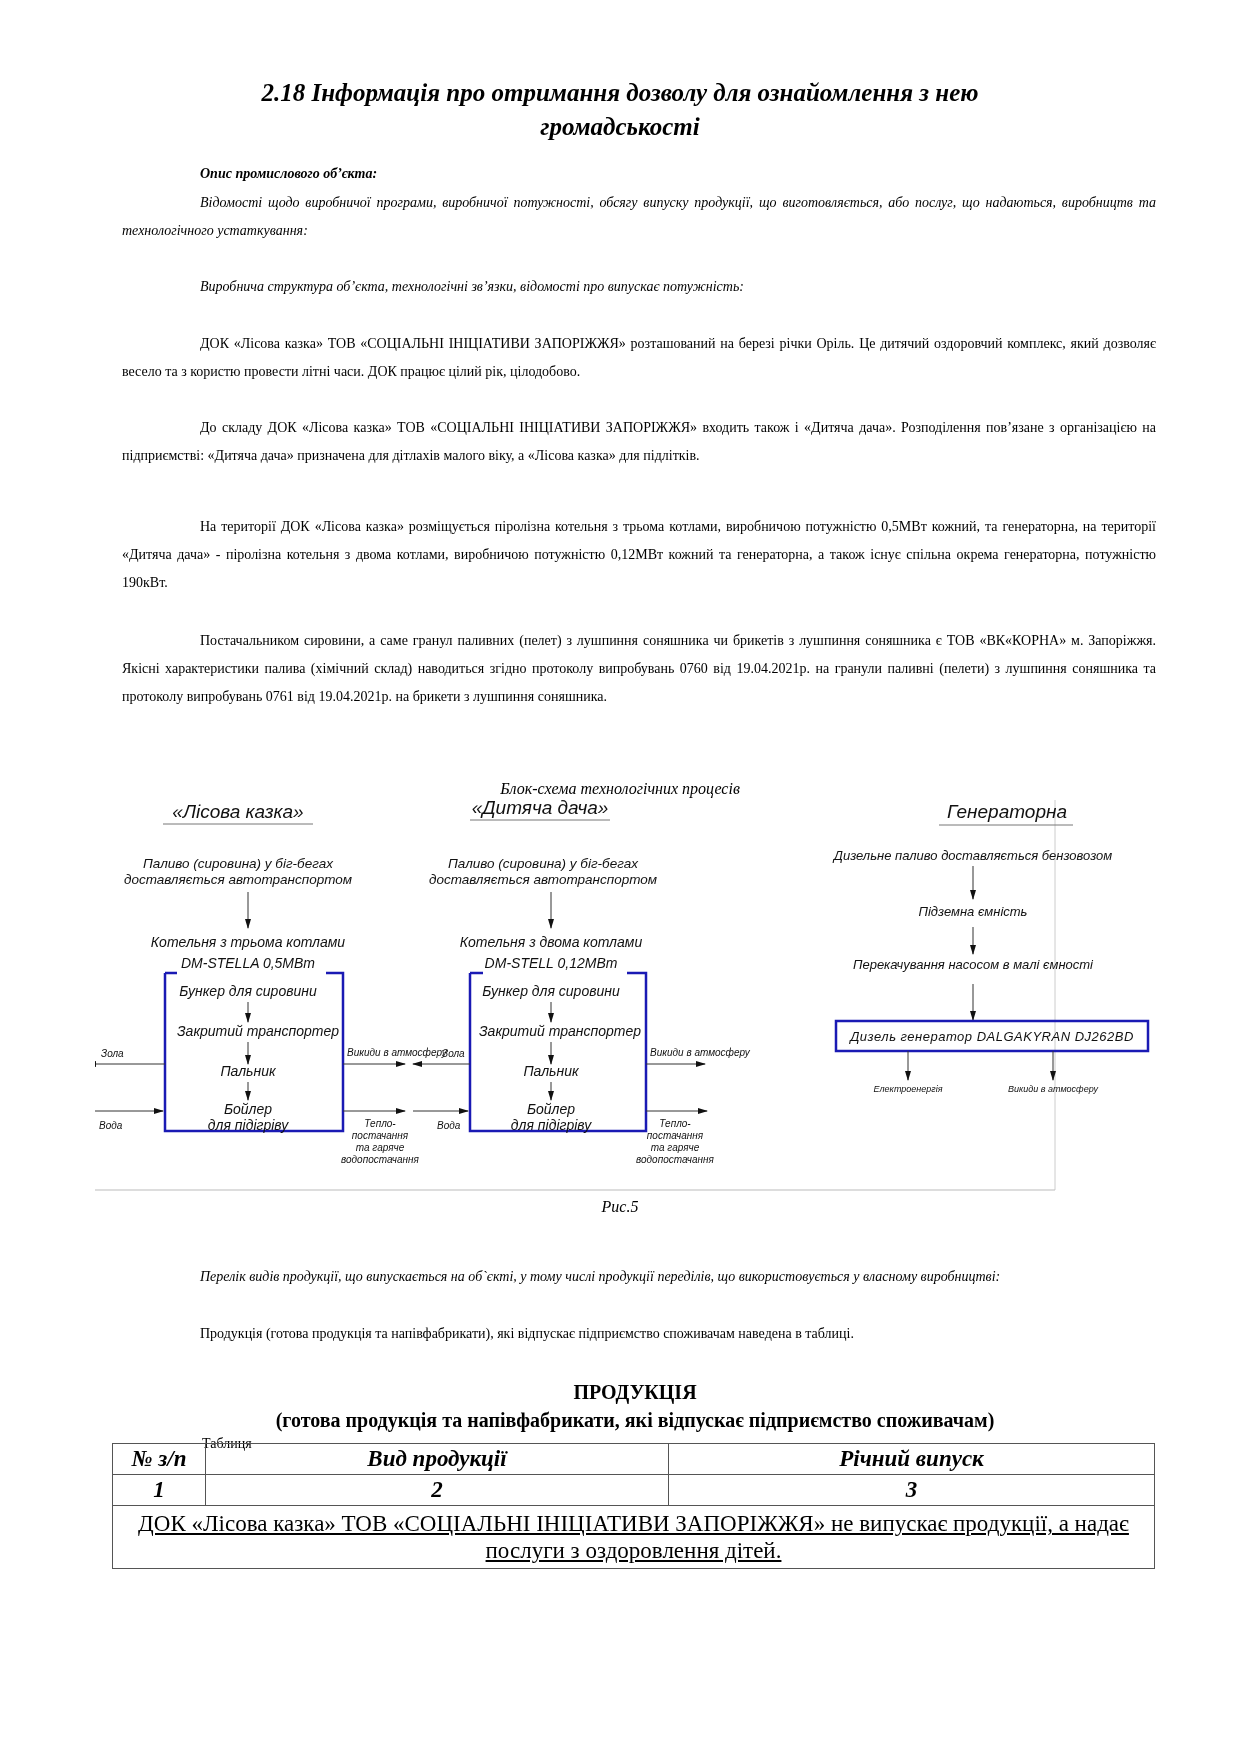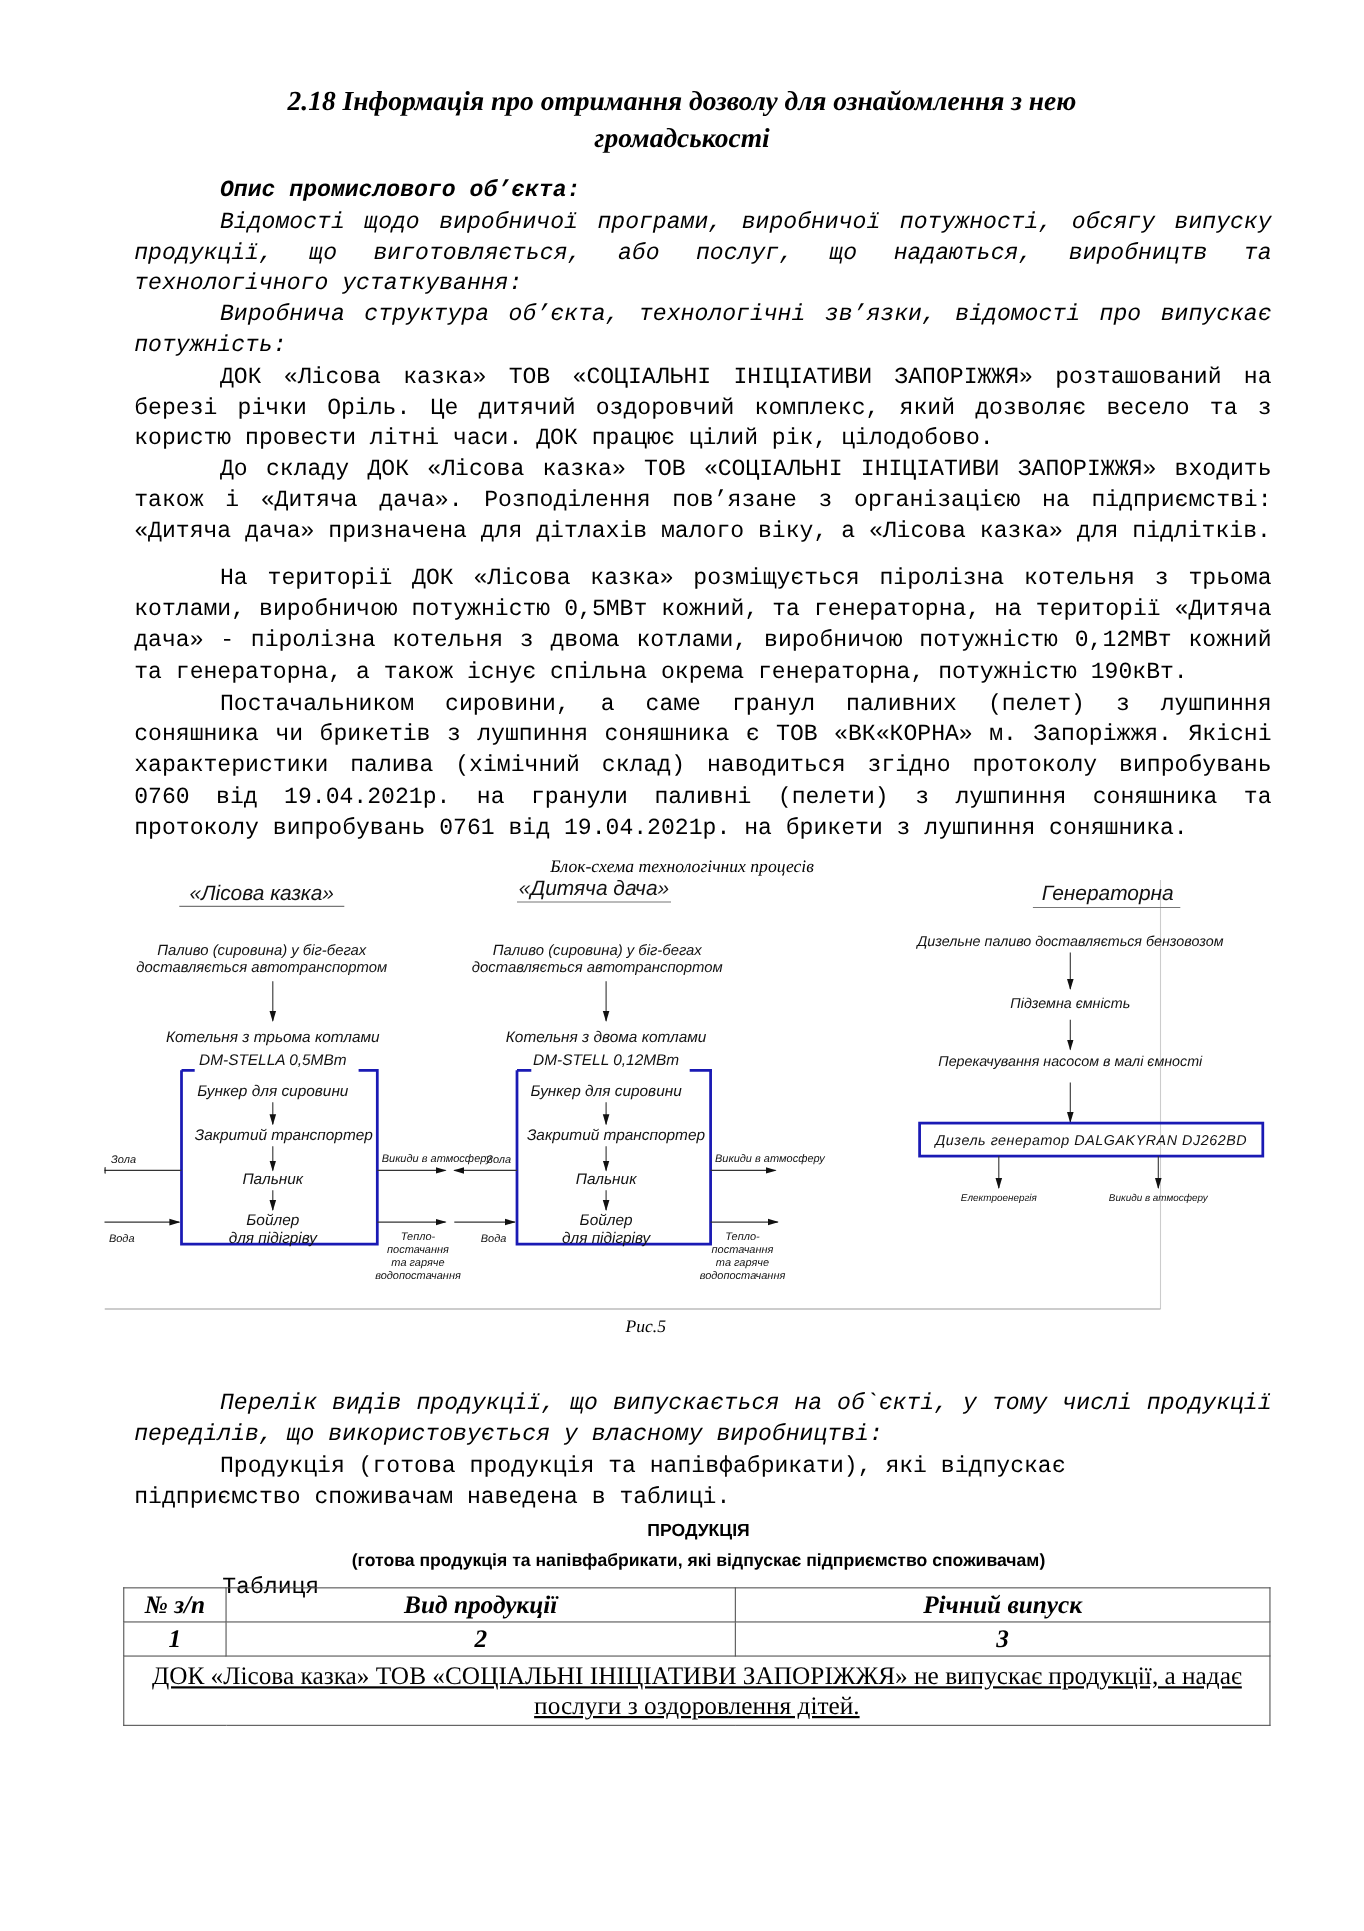--- a/index.html
+++ b/index.html
@@ -4,35 +4,35 @@
 <style>
   html, body { margin: 0; padding: 0; background: #ffffff; }
   body { width: 1240px; height: 1755px; position: relative; overflow: hidden; color: #000; }
   .page { position: absolute; left: 0; top: 0; width: 1240px; height: 1755px; }
 
   .title { position: absolute; left: 180px; top: 76px; width: 880px; text-align: center;
     font-family: "Liberation Serif", serif; font-weight: bold; font-style: italic;
     font-size: 25px; line-height: 34px; }
 
   .para { position: absolute; left: 122px; width: 1034px;
-    font-family: Liberation Mono, monospace; font-size: 21px; line-height: 28.2px;
+    font-family: Liberation Serif, serif; font-size: 14px; line-height: 28.2px;
     text-align: justify; }
   .indent { text-indent: 78px; }
   .italic { font-style: italic; }
   .bold { font-weight: bold; }
 
   .caption { position: absolute; font-family: "Liberation Serif", serif; font-style: italic;
     font-size: 16px; line-height: 24px; text-align: center; }
 
   .diagram { position: absolute; left: 95px; top: 800px; width: 1080px; height: 395px; }
   .diagram svg { width: 100%; height: 100%; }
   .dtext { font-family: "Liberation Sans", sans-serif; font-style: italic; fill: #111; }
 
   .center-block { position: absolute; left: 110px; width: 1050px; text-align: center;
-    font-family: Liberation Sans, sans-serif; font-weight: bold; font-size: 16px; line-height: 28px; }
+    font-family: Liberation Serif, serif; font-weight: bold; font-size: 20px; line-height: 28px; }
 
   table.prod { position: absolute; left: 112px; top: 1443px; width: 1043px; border-collapse: collapse;
     font-family: "Liberation Serif", serif; font-size: 23px; }
   table.prod td, table.prod th { border: 1.5px solid #555; padding: 2px 6px; text-align: center; }
   table.prod th { font-style: italic; font-weight: bold; height: 26px; }
   table.prod td.num { font-style: italic; font-weight: bold; height: 26px; }
   table.prod td.note { font-weight: normal; line-height: 27px; padding: 4px 10px; text-decoration: underline; }
 </style>
 </head>
 <body>
@@ -149,21 +149,21 @@
         <text class="dtext" x="897" y="241" font-size="13" text-anchor="middle" letter-spacing="0.5">Дизель генератор DALGAKYRAN DJ262BD</text>
 
         <line x1="813" y1="251" x2="813" y2="280" stroke="#333" stroke-width="1" marker-end="url(#arr)"></line>
         <text class="dtext" x="813" y="292" font-size="9" text-anchor="middle">Електроенергія</text>
         <line x1="958" y1="251" x2="958" y2="280" stroke="#333" stroke-width="1" marker-end="url(#arr)"></line>
         <text class="dtext" x="958" y="292" font-size="9" text-anchor="middle">Викиди в атмосферу</text>
       </g>
     </svg>
   </div>
 
-  <div class="caption" style="left:537px; top:1195px; width:100px;">Рис.5</div>
+  <div class="caption" style="left:570px; top:1195px; width:100px;">Рис.5</div>
 
   <div class="para indent italic" style="top:1263px;">Перелік видів продукції, що випускається на об`єкті, у тому числі продукції переділів, що використовується у власному виробництві:</div>
   <div class="para indent" style="top:1320px; width:900px; text-align:left;">Продукція (готова продукція та напівфабрикати), які відпускає підприємство споживачам наведена в таблиці.</div>
 
   <div class="center-block" style="top:1378px;">ПРОДУКЦІЯ</div>
   <div class="center-block" style="top:1406px;">(готова продукція та напівфабрикати, які відпускає підприємство споживачам)</div>
   <div class="para" style="top:1430px; left:202px; width:200px;">Таблиця</div>
 
   <table class="prod">
     <tbody>

